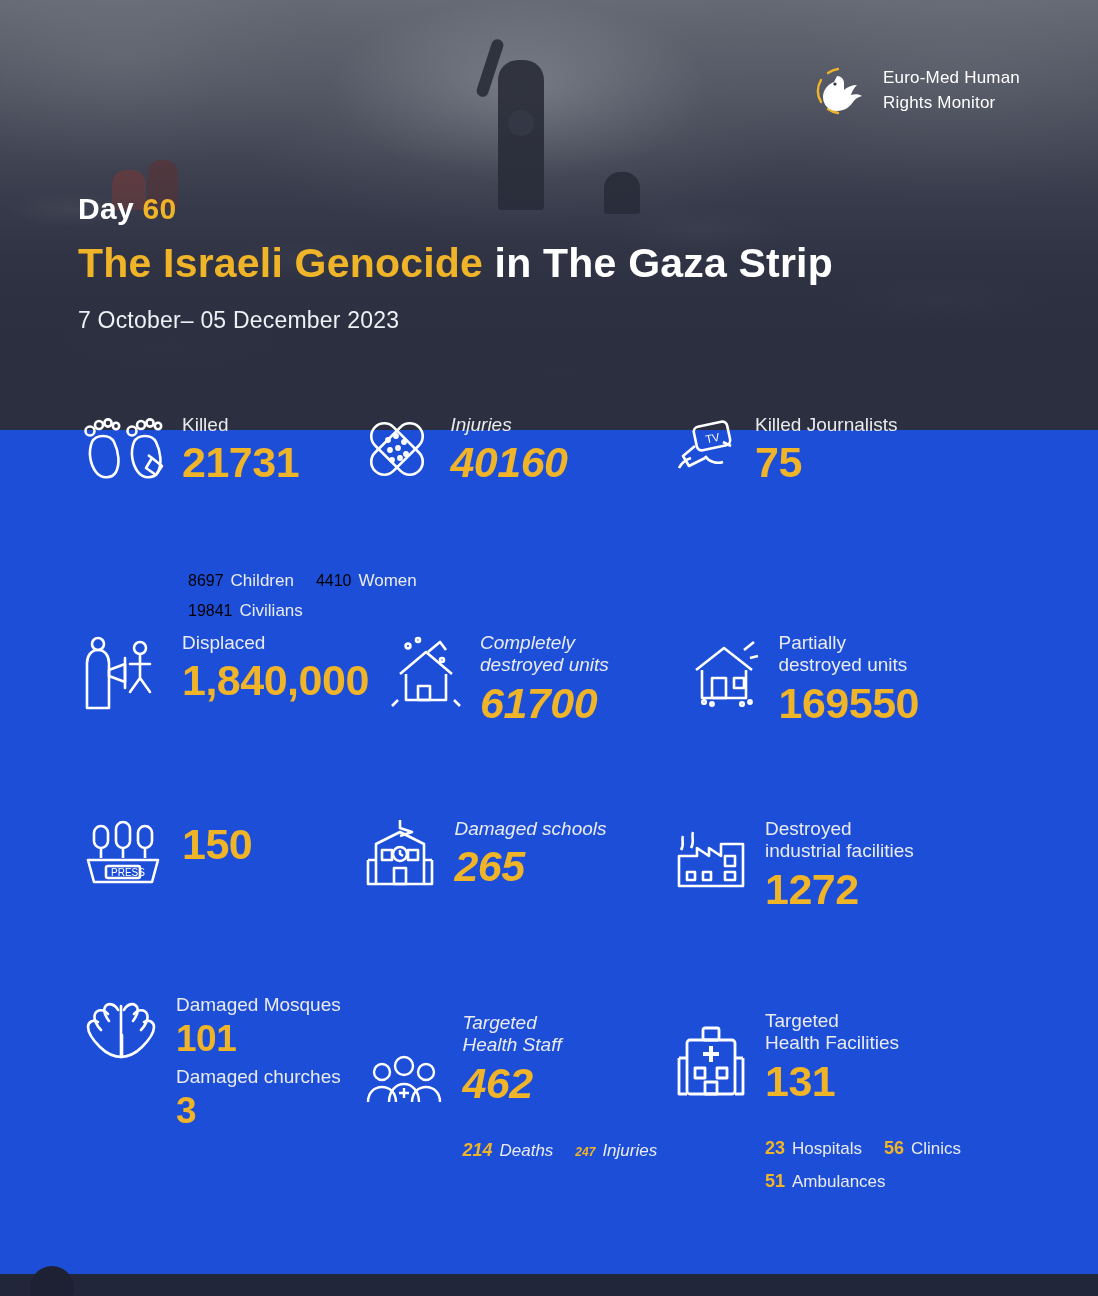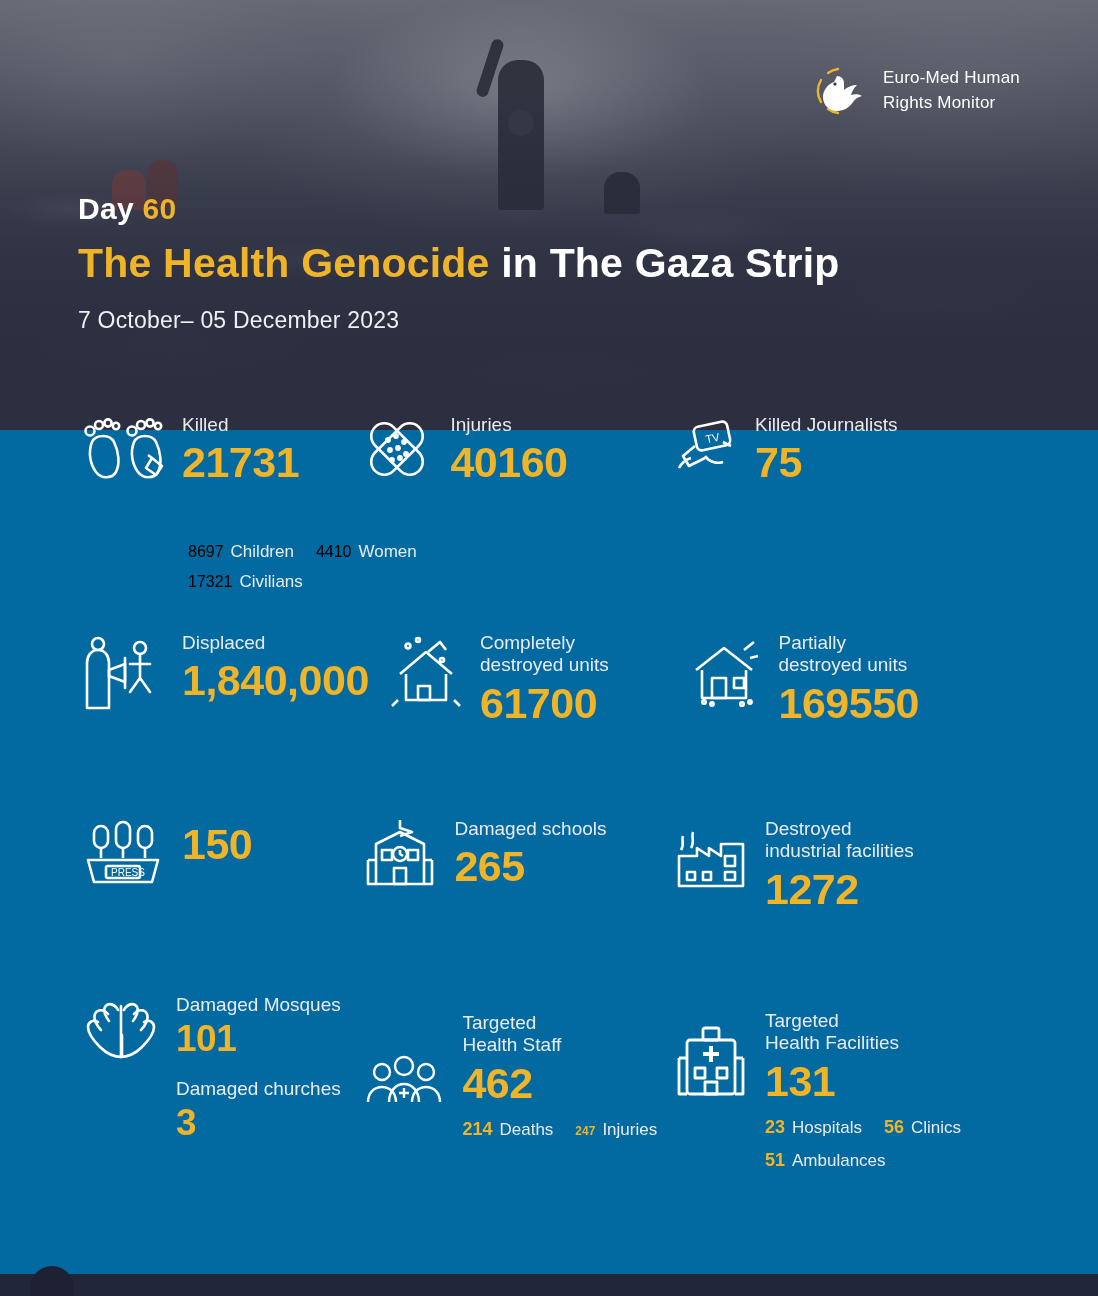--- a/index.html
+++ b/index.html
@@ -8,21 +8,21 @@
     background: #262a3a;
   }
   body {
     font-family: "Liberation Sans", sans-serif;
   }
   .page {
     position: relative;
     width: 1098px;
     height: 1296px;
     overflow: hidden;
-    background: #0369a1;
+    background: #1d4ed8;
   }
 
   
   .photo {
     position: absolute;
     left: 0; top: 0;
     width: 1098px;
     height: 430px;
     background:
       radial-gradient(ellipse 420px 200px at 520px 90px, rgba(190,192,196,0.55) 0%, rgba(120,124,132,0.28) 45%, rgba(60,64,76,0.0) 75%),
@@ -139,21 +139,21 @@
     width: 1010px;
   }
   .row { display: flex; }
   .cell {
     display: flex;
     align-items: flex-start;
     gap: 12px;
     box-sizing: border-box;
   }
   .col1 { width: 368px; padding-left: 78px; }
-  .col2 { width: 350px; padding-left: 16px; }
+  .col2 { width: 350px; padding-left: 16px; font-style: italic; }
   .col3 { width: 380px; padding-left: 6px; }
 
   .icon { flex: 0 0 auto; }
   .stat-text { padding-top: 2px; }
   .label {
     color: #e9ebef;
     font-size: 19px;
     line-height: 1.18;
     white-space: pre-line;
   }
@@ -166,21 +166,21 @@
     letter-spacing: -.5px;
   }
   .value.small { font-size: 37px; }
   .sub {
     margin-top: 8px;
     color: #e9ebef;
     font-size: 17px;
     line-height: 1.6;
   }
   .sub .n { color: #f0b429; font-size: 20px; font-weight: bold; }
-  .sub-row { display: flex; gap: 10px; align-items: baseline; flex-wrap: wrap; }
+  .sub-row { display: flex; gap: 10px; align-items: baseline; flex-wrap: wrap; margin-top: 29px; }
   .sub-item { display: flex; gap: 7px; align-items: baseline; }
   .sub-item + .sub-item { margin-left: 12px; }
 
   .killed-subs {
     position: absolute;
     left: 188px; top: 130px;
   }
   .r1 { position: relative; height: 218px; }
   .r2 { height: 186px; }
   .r3 { height: 176px; }
@@ -238,21 +238,21 @@
       <div>Rights Monitor</div>
     </div>
   </div>
 
   <div class="title-block">
     <div class="day-line">
       <span>Day</span>
       <span class="num">60</span>
     </div>
     <div class="main-title">
-      <span class="hl">The Health Genocide</span><span> in The Gaza Strip</span>
+      <span class="hl">The Israeli Genocide</span><span> in The Gaza Strip</span>
     </div>
     <div class="date-line">7 October– 05 December 2023</div>
   </div>
 
   <div class="grid">
 
     <div class="row r1">
       <div class="cell col1">
         <div class="icon">
           <svg width="92" height="78" viewBox="0 0 92 78">
@@ -282,21 +282,21 @@
               <span class="n blue">8697</span>
               <span class="mini-label">Children</span>
             </span>
             <span class="sub-item">
               <span class="n">4410</span>
               <span class="mini-label">Women</span>
             </span>
           </div>
           <div class="sub-row" style="margin-top:10px">
             <span class="sub-item">
-              <span class="n">17321</span>
+              <span class="n">19841</span>
               <span class="mini-label">Civilians</span>
             </span>
           </div>
         </div>
       </div>
 
       <div class="cell col2">
         <div class="icon">
           <svg width="80" height="74" viewBox="0 0 80 74">
             <g fill="none" stroke="#ffffff" stroke-width="2.6">
@@ -480,21 +480,21 @@
               <path d="M46 18 c3 -6 10 -8 13 -3 c2 4 -1 10 -4 14"></path>
               <path d="M56 22 c4 -5 11 -5 13 0 c2 5 -2 12 -6 16"></path>
               <path d="M66 30 c5 -3 10 0 10 5 c0 6 -6 14 -12 20 c-6 6 -14 10 -22 10"></path>
               <path d="M43 14 l0 50"></path>
             </g>
           </svg>
         </div>
         <div class="stat-text">
           <div class="label">Damaged Mosques</div>
           <div class="value small">101</div>
-          <div class="label" style="margin-top:18px">Damaged churches</div>
+          <div class="label" style="margin-top:6px">Damaged churches</div>
           <div class="value small">3</div>
         </div>
       </div>
 
       <div class="cell col2" style="padding-top:18px">
         <div class="icon" style="margin-top:42px">
           <svg width="92" height="64" viewBox="0 0 92 64">
             <g fill="none" stroke="#ffffff" stroke-width="2.4" stroke-linejoin="round">
               <circle cx="24" cy="20" r="8"></circle>
               <path d="M10 50 c0 -9 6 -15 14 -15 c8 0 14 6 14 15"></path>

